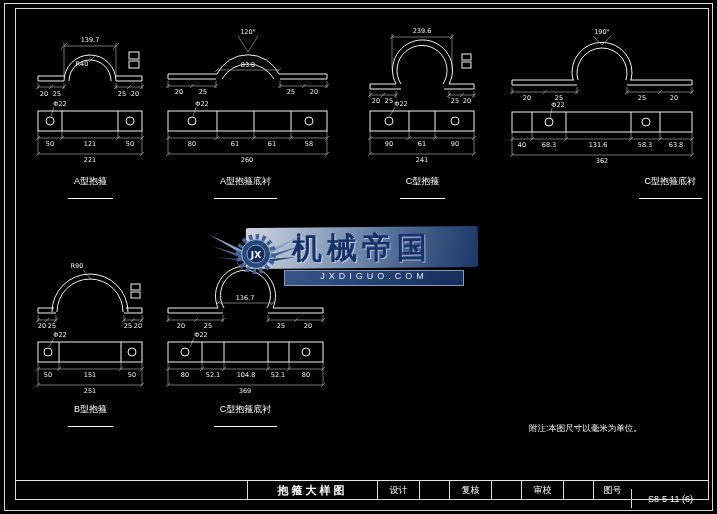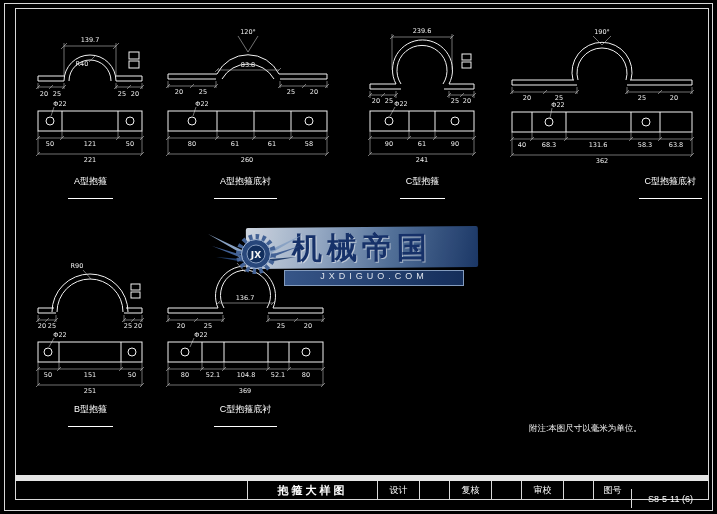--- a/index.html
+++ b/index.html
@@ -9,21 +9,21 @@
   .frame-inner{position:absolute;left:15px;top:8px;right:8px;bottom:14px;border:1px solid #d9d9d9;}
   .fig{position:absolute;display:flex;flex-direction:column;align-items:center;text-decoration:underline;}
   .fig svg{display:block;}
   .g{stroke:#f2f2f2;fill:none;stroke-width:1;}
   .d{stroke:#bdbdbd;fill:none;stroke-width:.6;}
   .t{fill:#f0f0f0;font-family:"DejaVu Sans",sans-serif;font-size:6.5px;text-anchor:middle;}
   .ftitle{margin-top:4px;color:#fff;font-size:9px;border-bottom:1px solid #fff;
           padding:0 6px 10px;white-space:nowrap;}
   .note{position:absolute;left:505px;top:423px;color:#f0f0f0;font-size:8.5px;padding-left:24px;}
   .titlebar{position:absolute;left:15px;right:8px;bottom:14px;height:19px;display:flex;
-            border-top:6px solid #e5e5e5;color:#fff;font-size:9px;}
+            border-top:1px solid #e5e5e5;color:#fff;font-size:9px;}
   .cell{border-left:1px solid #d9d9d9;display:flex;align-items:center;justify-content:center;
         box-sizing:border-box;height:100%;}
   .cell.first{border-left:none;}
   .cell.main{font-size:11px;font-weight:bold;letter-spacing:3px;}
   .wm{position:absolute;left:212px;top:226px;width:270px;height:64px;opacity:.96;}
   .wm-banner{position:absolute;left:34px;top:1px;width:232px;height:41px;border-radius:2px;
              background:linear-gradient(100deg,#d7dee8 0%,#9db1cc 30%,#56759f 62%,#1d3a6b 100%);
              display:flex;align-items:center;justify-content:center;transform:rotate(-.5deg);}
   .wm-brand{font-size:30px;font-weight:bold;color:#17336e;letter-spacing:5px;line-height:1;
             text-shadow:1px 1px 0 rgba(255,255,255,.55);font-family:"DejaVu Sans",sans-serif;}

